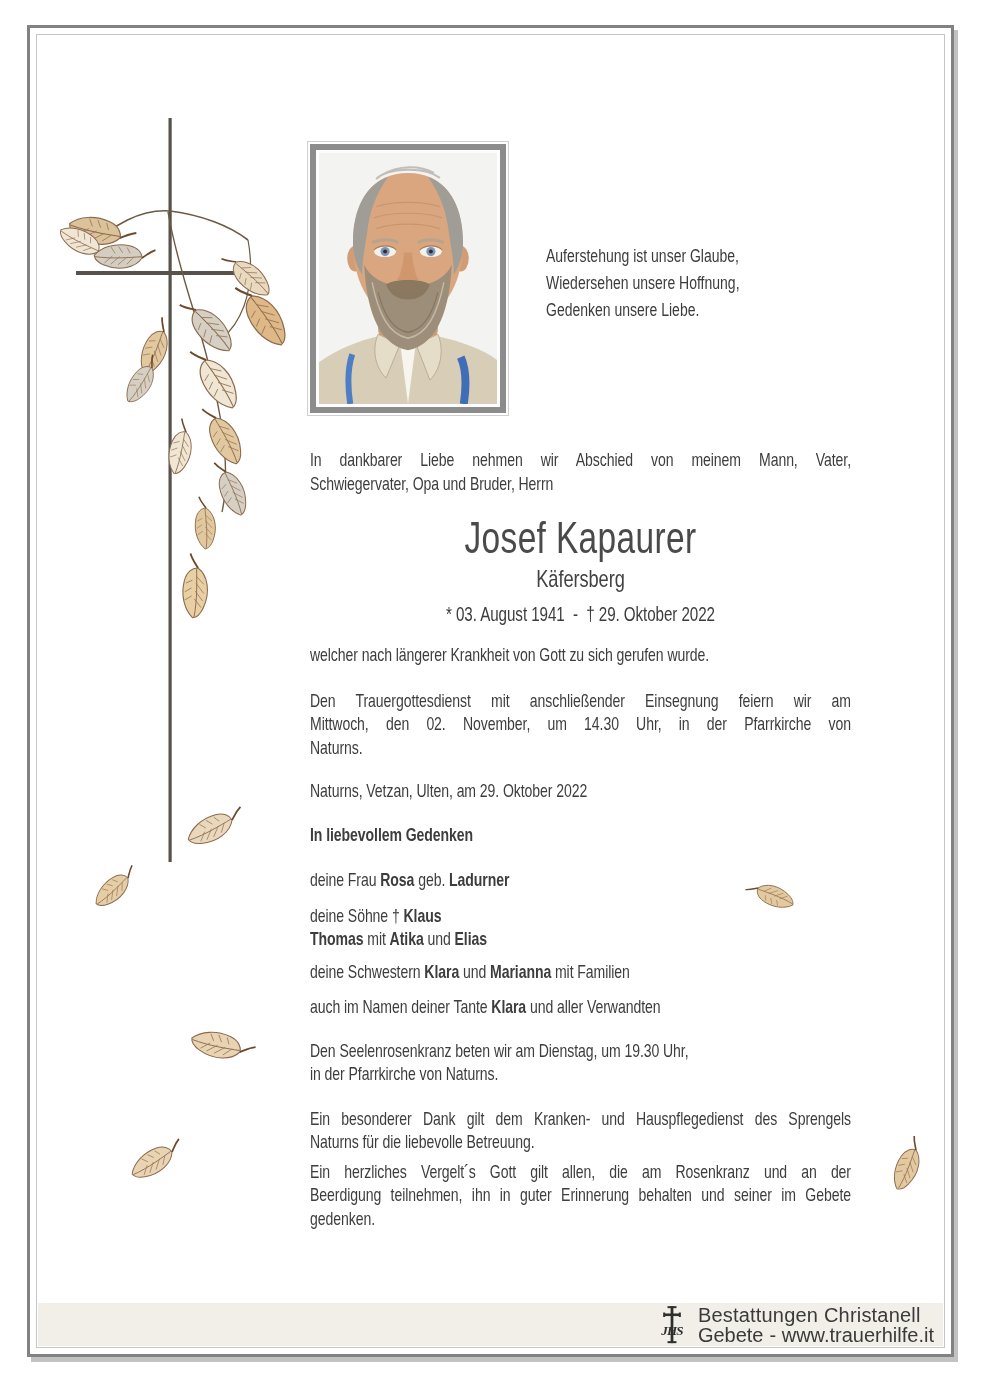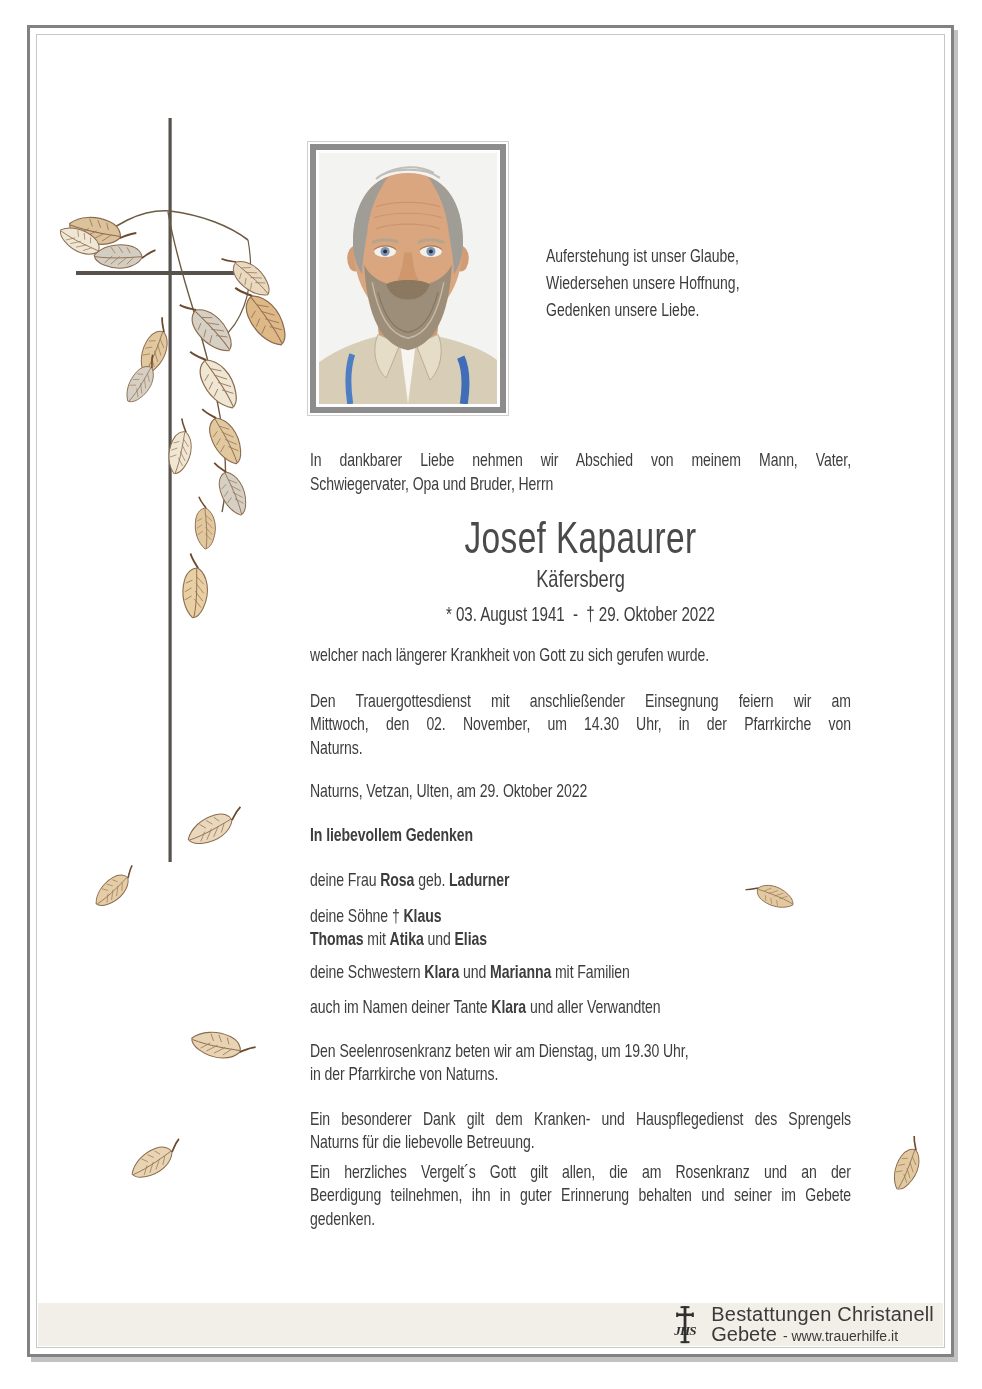--- a/index.html
+++ b/index.html
@@ -18,21 +18,21 @@
     border:1px solid #c6c6c6;
   }
   .footer-band{
     position:absolute;left:1px;right:1px;bottom:1px;height:43px;
     background:#f2efe8;display:flex;justify-content:flex-end;align-items:center;
     gap:9px;padding-right:9px;box-sizing:border-box;
   }
   .fh-text{display:flex;flex-direction:column;justify-content:flex-end;}
   .fh-line1{font-size:20px;line-height:21px;color:#3a3a3a;letter-spacing:0.2px;}
   .fh-line2{font-size:20px;line-height:19px;color:#3a3a3a;display:flex;align-items:baseline;gap:6px;}
-  .fh-site{font-size:14px;color:#3a3a3a;}
+  .fh-site{font-size:20px;color:#3a3a3a;}
   
   .photo-frame{
     position:absolute;left:307px;top:141px;width:202px;height:275px;
     border:1px solid #cfcfcf;background:#fff;box-sizing:border-box;padding:2px;
   }
   .photo-frame-inner{
     border:6px solid #8c8c8c;padding:3px;background:#fdfdfd;
     height:100%;box-sizing:border-box;
   }
   .photo-frame-inner svg{display:block;width:100%;height:100%;}

